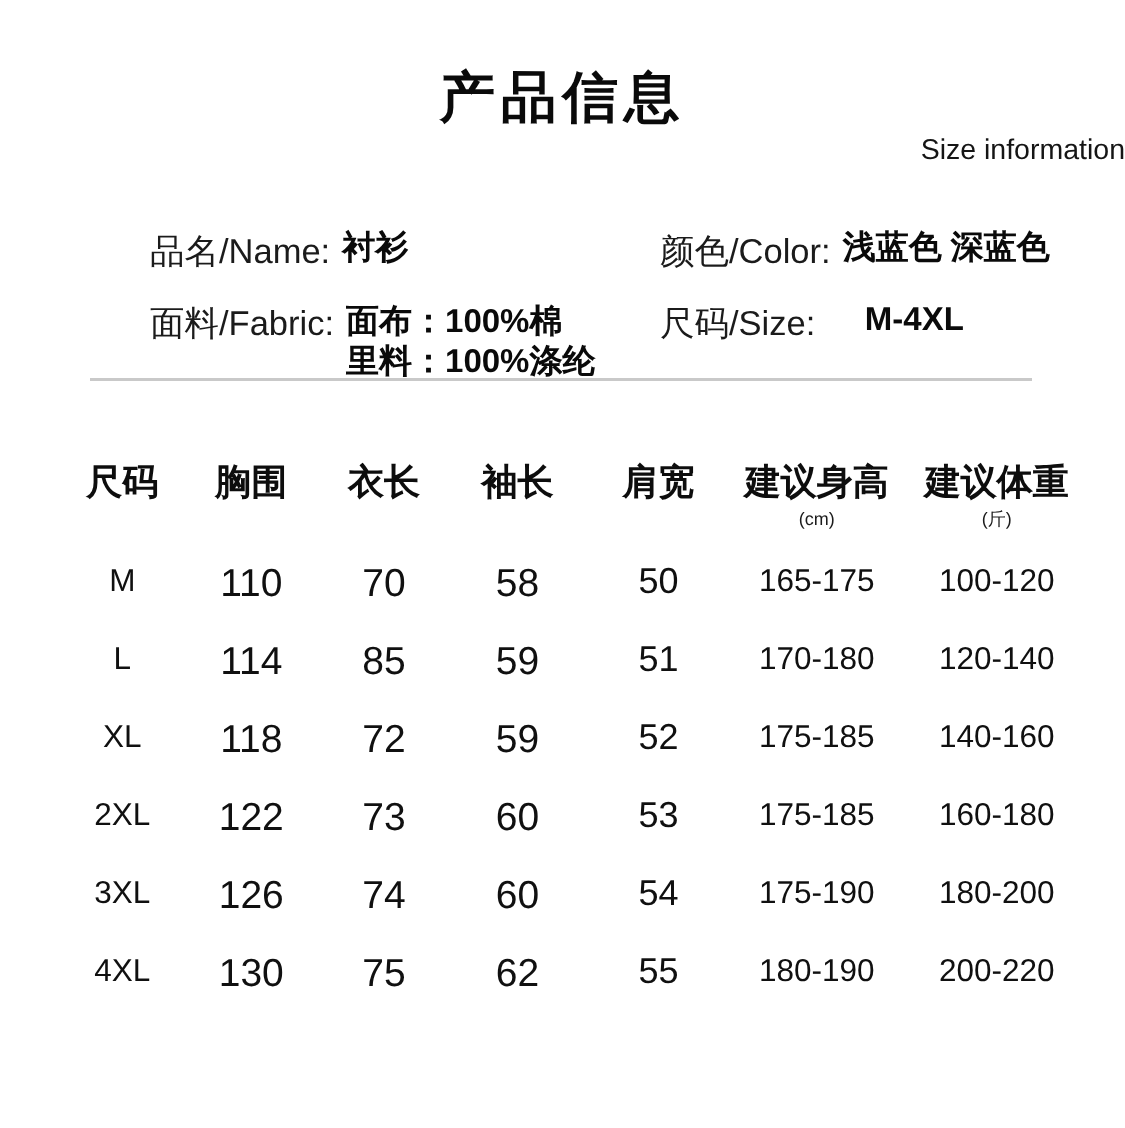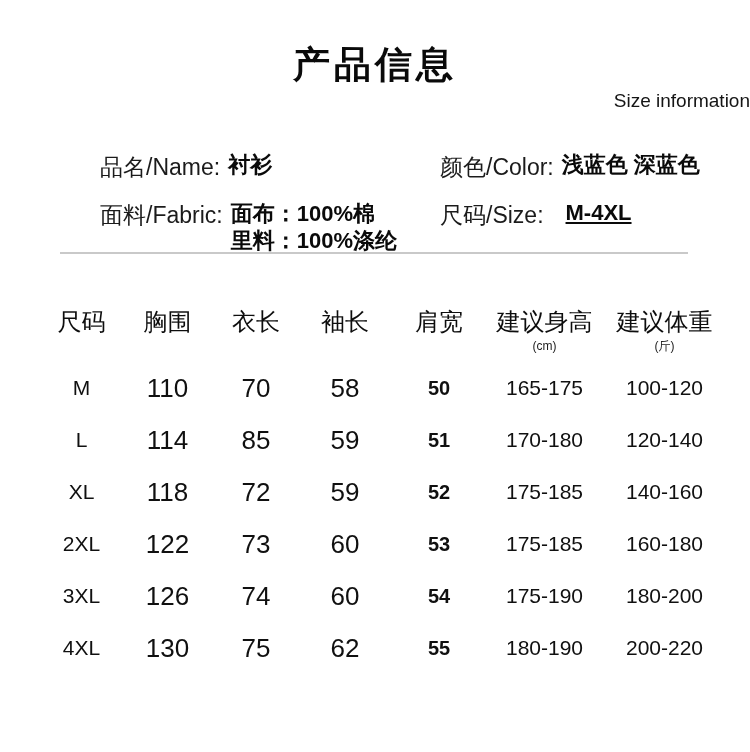--- a/index.html
+++ b/index.html
@@ -52,21 +52,21 @@
     font-size: 22px;
     font-weight: 700;
     color: #0a0a0a;
     margin-left: 8px;
     line-height: 26px;
   }
   .info-name  { left: 100px; top: 152px; }
   .info-color { left: 440px; top: 152px; }
   .info-fabric{ left: 100px; top: 200px; }
   .info-size  { left: 440px; top: 200px; text-align: right; }
-  .info-size .info-value { margin-left: 22px; text-decoration: underline; }
+  .info-size .info-value { margin-left: 33px; }
   .fabric-lines div { line-height: 27px; }
   .divider {
     position: absolute;
     top: 252px;
     left: 60px;
     width: 628px;
     height: 2px;
     background: #c9c9c9;
   }
   table.size-table {
@@ -82,21 +82,21 @@
     text-align: center;
     border: none;
   }
   .size-table thead th {
     vertical-align: top;
     padding-top: 16px;
     height: 54px;
   }
   .th-label {
     font-size: 24px;
-    font-weight: 400;
+    font-weight: 700;
     color: #0d0d0d;
     line-height: 28px;
   }
   .th-unit {
     font-size: 12px;
     font-weight: 400;
     color: #1c1c1c;
     line-height: 20px;
     min-height: 20px;
   }
@@ -105,22 +105,22 @@
     vertical-align: middle;
     font-size: 26px;
     font-weight: 400;
     color: #101010;
   }
   .size-table tbody td.c-size {
     font-size: 21px;
     font-weight: 400;
   }
   .size-table tbody td.c-shoulder {
-    font-size: 20px;
-    font-weight: 700;
+    font-size: 24px;
+    font-weight: 400;
   }
   .size-table tbody td.c-range {
     font-size: 21px;
     font-weight: 400;
   }
 </style>
 </head>
 <body>
 
 <div class="page">

